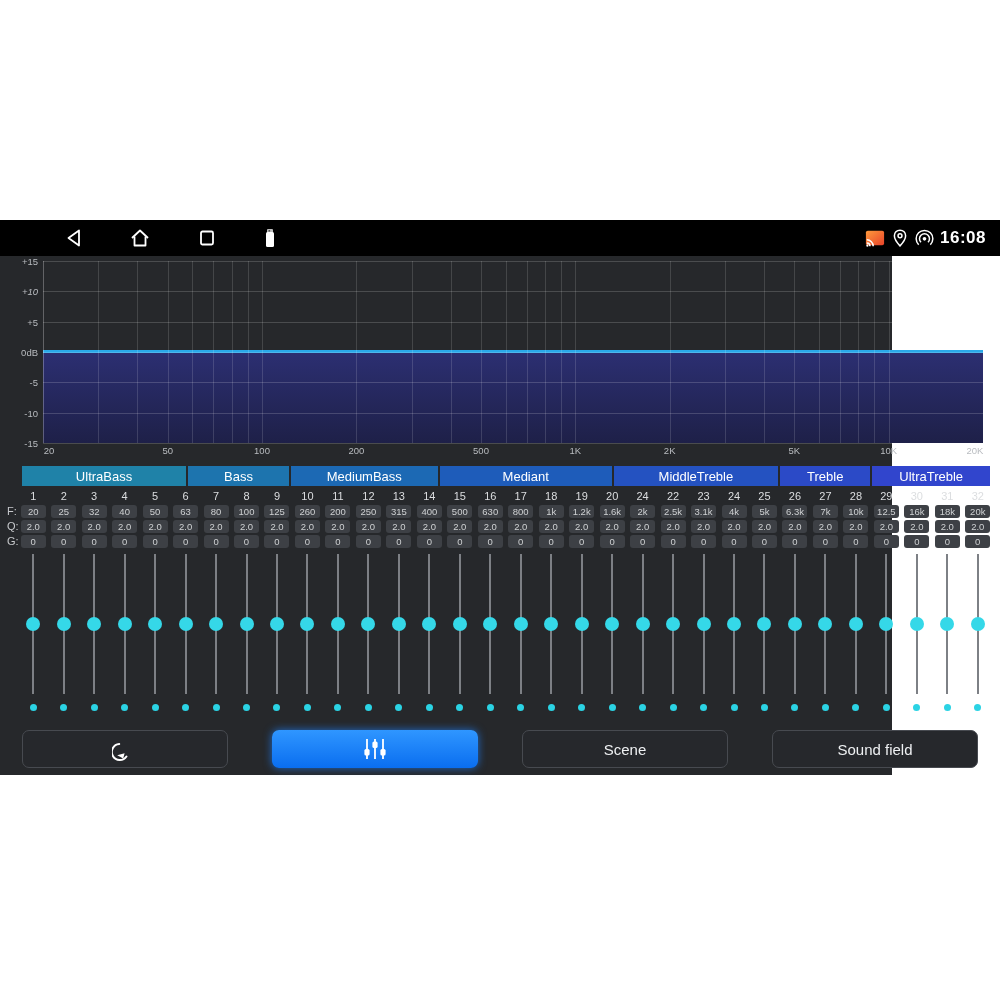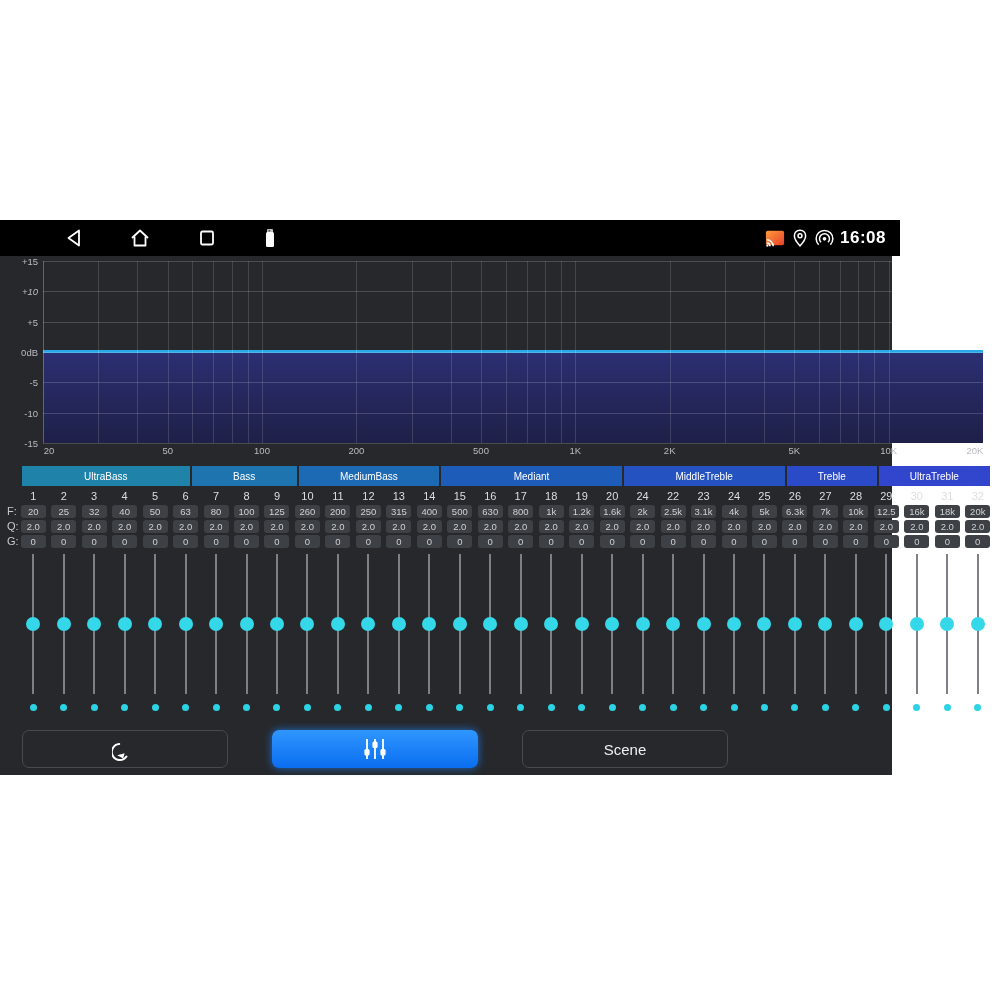--- a/index.html
+++ b/index.html
@@ -1,41 +1,41 @@
 <!DOCTYPE html>
 <html><head>
 <meta charset="utf-8">
 <style>
   * { margin:0; padding:0; box-sizing:border-box; }
   body { background:#ffffff; font-family:"Liberation Sans", sans-serif; }
   .page { position:relative; width:1000px; height:1000px; background:#ffffff; overflow:hidden; }
 
   
-  .statusbar { position:absolute; top:220px; left:0; width:900px; height:36px; background:#000; }
+  .statusbar { position:absolute; top:220px; left:0; width:1000px; height:36px; background:#000; }
   .nav-ic { position:absolute; top:6px; width:24px; height:24px; }
   .sb-right { position:absolute; right:14px; top:0; height:36px; display:flex; align-items:center; gap:5px; }
   .sb-time { color:#fff; font-size:17px; font-weight:700; letter-spacing:0.5px; }
 
   
   .app { position:absolute; top:256px; left:0; width:892px; height:519px; background:#26282b; }
 
   
   .plot { position:absolute; left:43px; top:5px; width:940px; height:182px; }
   .plot-fill { position:absolute; left:0; top:91px; width:100%; height:91px;
                background:linear-gradient(#2c2f72, #1e2048); }
   .zero-line { position:absolute; left:0; top:89px; width:100%; height:3px; background:#2aa9e9; }
   .hgrid { position:absolute; left:0; width:100%; height:1px; background:rgba(255,255,255,0.17); }
   .vgrid { position:absolute; top:0; width:1px; height:100%; background:rgba(255,255,255,0.14); }
   .pedge { position:absolute; top:0; width:1px; height:100%; background:rgba(255,255,255,0.28); }
   .ylab { position:absolute; left:0; width:38px; text-align:right; font-size:9.5px; color:#b9bcc0; }
   .xlab { position:absolute; top:189px; font-size:9.5px; color:#b9bcc0; transform:translateX(-50%); }
 
   
   .bands { position:absolute; left:22px; top:210px; width:968px; height:20px; display:flex; gap:2px; }
-  .band { display:flex; align-items:center; justify-content:center; color:#fff; font-size:10px; }
+  .band { display:flex; align-items:center; justify-content:center; color:#fff; font-size:13px; }
 
   
   .rowlab { position:absolute; left:7px; width:16px; font-size:11px; color:#c8cacd; }
   .channels { position:absolute; left:18px; top:234px; width:975px; height:226px; display:flex; }
   .col { flex:1 1 0; display:flex; flex-direction:column; align-items:center; }
   .chnum { height:13px; line-height:13px; font-size:11px; color:#dcdee0; }
   .vbox { width:25px; height:13px; margin-top:2px; border-radius:3px; background:#3d4045;
           color:#cfd1d3; font-size:9.5px; line-height:13px; text-align:center; overflow:hidden; }
   .slider { position:relative; width:16px; height:140px; margin-top:6px; }
   .track { position:absolute; left:7px; top:0; width:2px; height:140px; background:#7d8085; }
@@ -539,14 +539,17 @@
         <rect x="3.4" y="12" width="5.2" height="6.5" rx="1.6" fill="#fff"></rect>
         <line x1="14" y1="2" x2="14" y2="22" stroke="#fff" stroke-width="1.8"></line>
         <rect x="11.4" y="4.5" width="5.2" height="6.5" rx="1.6" fill="#fff"></rect>
         <line x1="22" y1="2" x2="22" y2="22" stroke="#fff" stroke-width="1.8"></line>
         <rect x="19.4" y="12" width="5.2" height="6.5" rx="1.6" fill="#fff"></rect>
       </svg>
     </div>
     <div class="btn" style="left:522px">
       <span>Scene</span>
     </div>
+    <div class="btn" style="left:772px">
+      <span>Sound field</span>
+    </div>
   </div>
 </div>
 
 </body></html>

